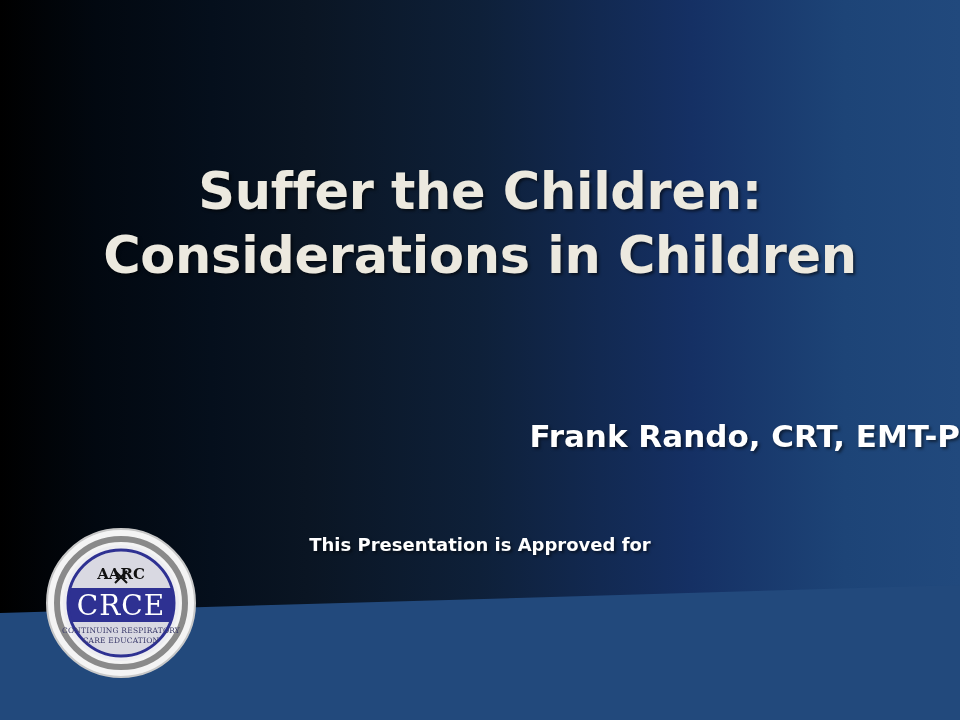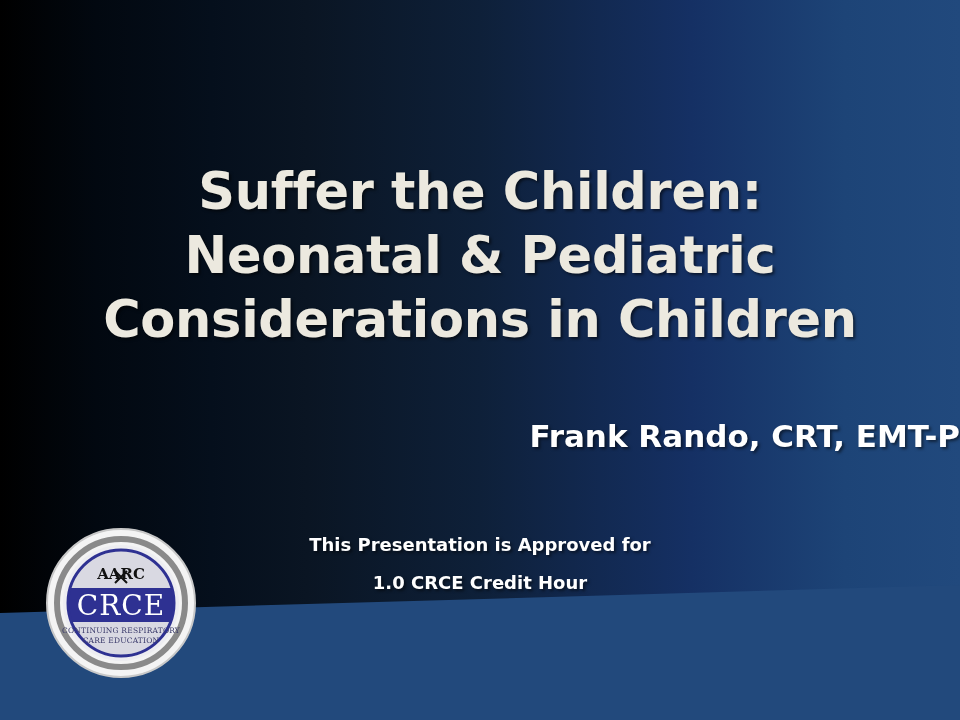--- a/index.html
+++ b/index.html
@@ -103,29 +103,27 @@
 <div class="slide">
 
   <svg class="diagonal-band" viewBox="0 0 960 720" preserveAspectRatio="none" aria-hidden="true">
     <polygon points="0,613 960,585 960,720 0,720" fill="#22497c"></polygon>
   </svg>
 
   <div class="content">
 
     <div class="title">
       <span class="title-line">Suffer the Children:</span>
-      <span class="title-line">Neonatal &amp; Pediatric</span>
       <span class="title-line">Considerations in Children</span>
     </div>
 
     <div class="author">Frank Rando, CRT, EMT-P</div>
 
     <div class="approval">
       <span class="approval-line">This Presentation is Approved for</span>
-      <span class="approval-line">1.0 CRCE Credit Hour</span>
     </div>
 
   </div>
 
   <svg class="seal" viewBox="0 0 152 152" aria-hidden="true">
     <defs>
       <clipPath id="innerClip">
         <circle cx="76" cy="76" r="53"></circle>
       </clipPath>
     </defs>

